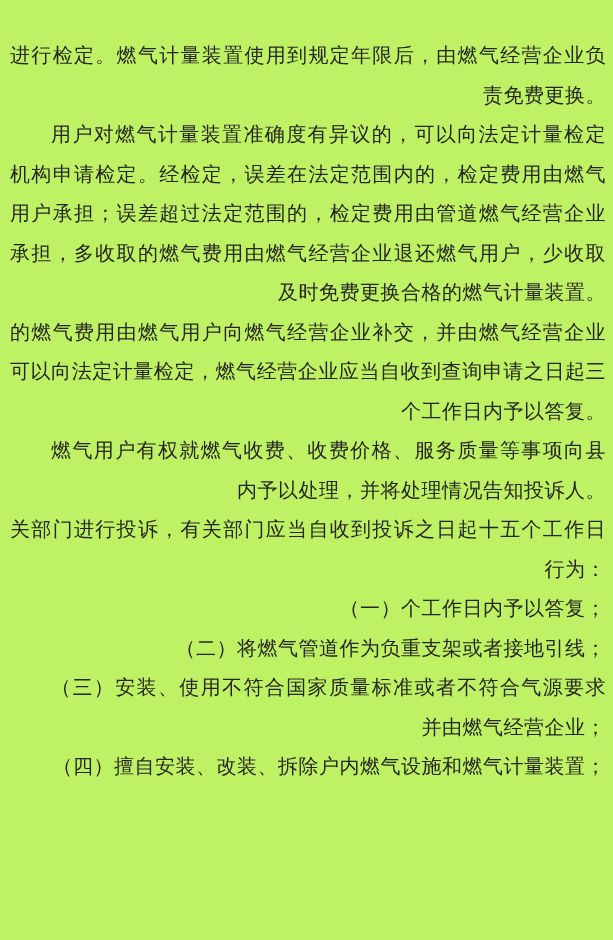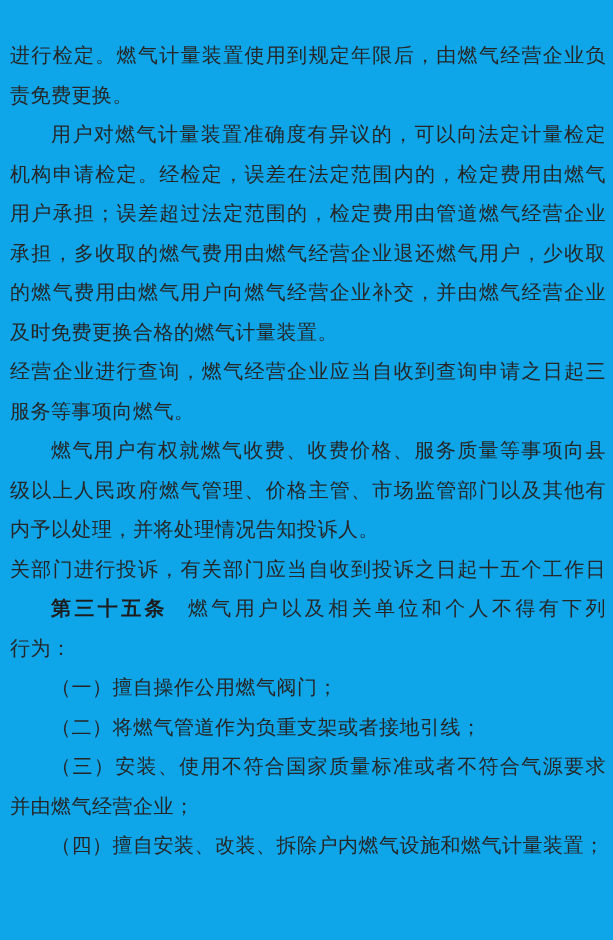--- a/index.html
+++ b/index.html
@@ -4,35 +4,35 @@
 <style>
   html, body { margin: 0; padding: 0; }
   body {
     width: 613px; height: 940px;
     background: #ffffff;
     font-family: "Liberation Serif", "DejaVu Serif", serif;
   }
   .page {
     position: relative;
     width: 613px; height: 940px;
-    background: #0ea5e9;
+    background: #bef264;
     overflow: hidden;
     color: #262626;
   }
   .content {
     position: absolute;
     left: 10px; top: 36px;
     width: 596px;
   }
   .line {
     font-size: 20px;
     line-height: 39.5px;
     height: 39.5px;
     overflow: hidden;
-    text-align: left;
+    text-align: right;
     letter-spacing: 0.5px;
   }
   .line.fill {
     text-align: justify;
     text-align-last: justify;
     text-justify: inter-character;
   }
   .line.indent {
     padding-left: 41px;
   }
@@ -55,30 +55,28 @@
 <body>
 
 <div class="page">
   <div class="content">
       <div class="line fill">进行检定。燃气计量装置使用到规定年限后，由燃气经营企业负</div>
       <div class="line">责免费更换。</div>
       <div class="line fill indent">用户对燃气计量装置准确度有异议的，可以向法定计量检定</div>
       <div class="line fill">机构申请检定。经检定，误差在法定范围内的，检定费用由燃气</div>
       <div class="line fill">用户承担；误差超过法定范围的，检定费用由管道燃气经营企业</div>
       <div class="line fill">承担，多收取的燃气费用由燃气经营企业退还燃气用户，少收取</div>
+      <div class="line">及时免费更换合格的燃气计量装置。</div>
       <div class="line fill">的燃气费用由燃气用户向燃气经营企业补交，并由燃气经营企业</div>
-      <div class="line">及时免费更换合格的燃气计量装置。</div>
-      <div class="line fill">经营企业进行查询，燃气经营企业应当自收到查询申请之日起三</div>
-      <div class="line">服务等事项向燃气。</div>
+      <div class="line fill">可以向法定计量检定，燃气经营企业应当自收到查询申请之日起三</div>
+      <div class="line">个工作日内予以答复。</div>
       <div class="line fill indent">燃气用户有权就燃气收费、收费价格、服务质量等事项向县</div>
-      <div class="line fill">级以上人民政府燃气管理、价格主管、市场监管部门以及其他有</div>
       <div class="line">内予以处理，并将处理情况告知投诉人。</div>
       <div class="line fill">关部门进行投诉，有关部门应当自收到投诉之日起十五个工作日</div>
-      <div class="line fill indent"><span class="head">第三十五条</span>燃气用户以及相关单位和个人不得有下列</div>
       <div class="line">行为：</div>
-      <div class="line indent">（一）擅自操作公用燃气阀门；</div>
+      <div class="line indent">（一）个工作日内予以答复；</div>
       <div class="line indent">（二）将燃气管道作为负重支架或者接地引线；</div>
       <div class="line fill indent">（三）安装、使用不符合国家质量标准或者不符合气源要求</div>
       <div class="line">并由燃气经营企业；</div>
       <div class="line indent">（四）擅自安装、改装、拆除户内燃气设施和燃气计量装置；</div>
     </div>
   <div class="footer">— 14 —</div>
 </div>
 
 </body></html>

